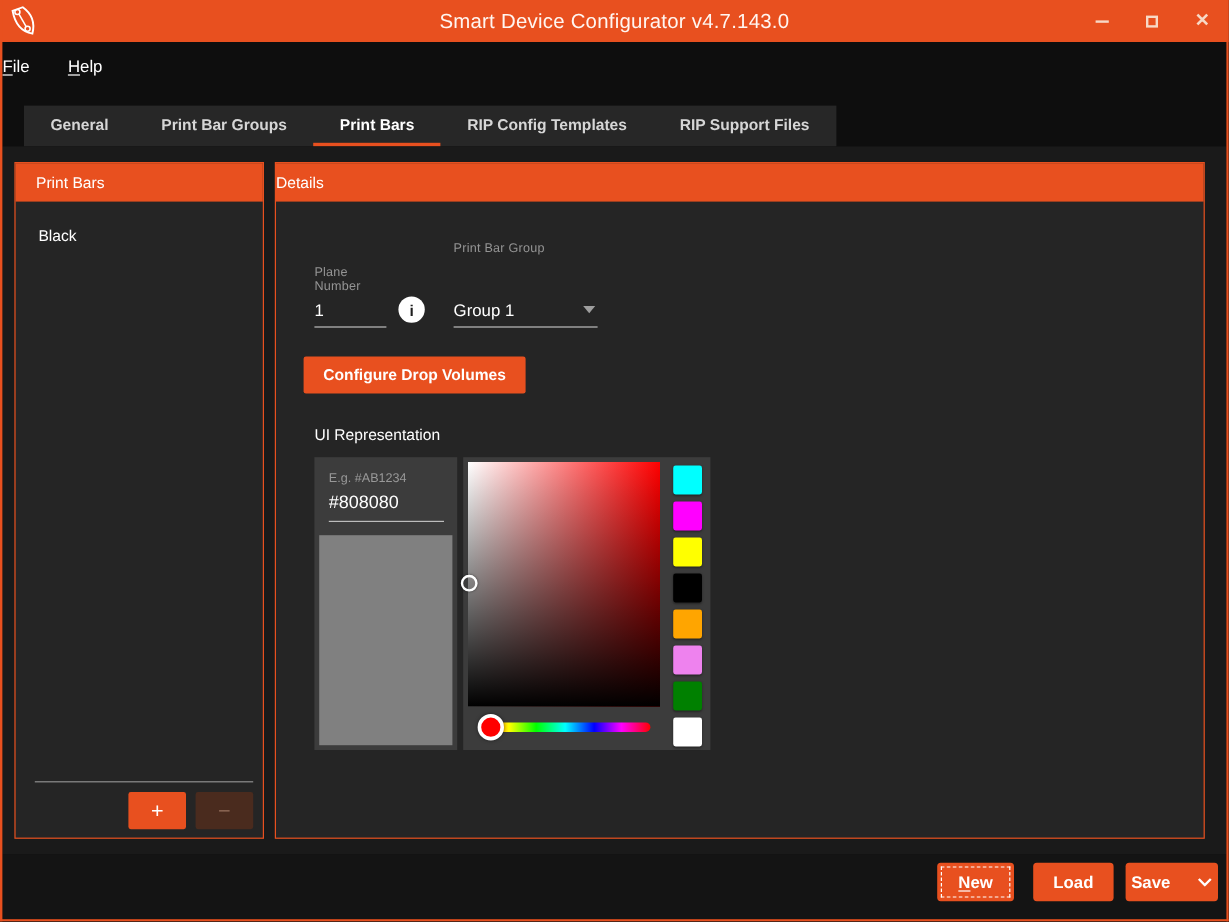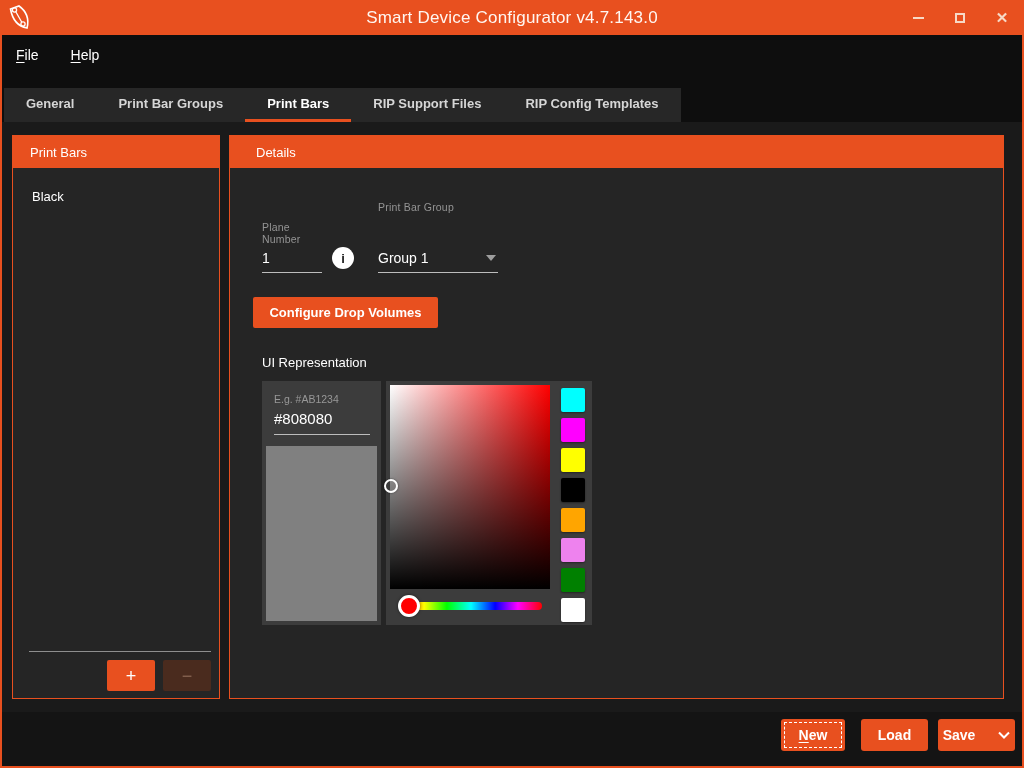--- a/index.html
+++ b/index.html
@@ -25,45 +25,45 @@
   .win-controls { position:absolute; right:8px; top:0; height:35px;
     display:flex; align-items:center; gap:14px; }
   .win-btn { width:28px; height:26px; display:flex; align-items:center;
     justify-content:center; color:#F7D9C6; cursor:pointer; }
   .min-glyph { width:11px; height:2px; background:#F7D9C6; }
   .max-glyph { width:10px; height:10px; border:2px solid #F7D9C6; }
   .close-glyph { font-size:15px; line-height:1; color:#F7D9C6; font-weight:bold; }
 
   
   .menubar { position:absolute; top:35px; left:2px; width:1020px; height:40px;
-    background:#0E0E0E; display:flex; align-items:center; padding-left:14px; gap:32px; }
+    background:#0E0E0E; display:flex; align-items:center; gap:32px; }
   .menu-item { font-size:14px; color:#fff; cursor:pointer; }
   .menu-item .accel-u { text-decoration:underline; text-underline-offset:2px; }
 
   
-  .tabstrip { position:absolute; top:88px; left:4px; height:34px;
+  .tabstrip { position:absolute; top:88px; left:20px; height:34px;
     background:#272727; display:inline-flex; }
   .tab { padding:0 22px; line-height:32px; font-size:13px; font-weight:bold;
     color:#D6D6D6; cursor:pointer; border-bottom:3px solid transparent; }
   .tab.active { color:#FFFFFF; border-bottom:3px solid #E8501F; }
 
   
   .content-bg { position:absolute; top:122px; left:2px; width:1020px; height:590px;
     background:#1A1A1A; }
   .bottom-bar { position:absolute; top:712px; left:2px; width:1020px; height:54px;
     background:#141414; }
 
   
   .panel { position:absolute; background:#252525; border:1px solid #E8501F; }
   .panel-header { height:32px; background:#E8501F; display:flex; align-items:center;
     font-size:13px; color:#fff; }
   .left-panel { left:12px; top:135px; width:208px; height:564px; }
   .left-panel .panel-header { padding-left:17px; }
   .details-panel { left:229px; top:135px; width:775px; height:564px; }
-  .details-panel .panel-header { padding-left:26px; }
+  .details-panel .panel-header { padding-left:0; }
 
   .printbar-list { padding-top:17px; }
   .printbar-item { padding:4px 0 4px 19px; font-size:13px; color:#fff; cursor:pointer; }
 
   .left-panel-footer { position:absolute; bottom:0; left:0; width:100%; }
   .list-divider { border-top:1px solid #8E8E8E; margin:0 8px 0 16px; }
   .list-btn-row { display:flex; justify-content:flex-end; gap:8px; padding:8px 8px 7px 0; }
   .sq-btn { width:48px; height:31px; border:none; border-radius:2px; font-size:18px;
     line-height:1; display:flex; align-items:center; justify-content:center; cursor:pointer; }
   .add-btn { background:#E8501F; color:#fff; }
@@ -159,22 +159,22 @@
 
 <div class="menubar">
   <span class="menu-item"><span class="accel-u">F</span><span>ile</span></span>
   <span class="menu-item"><span class="accel-u">H</span><span>elp</span></span>
 </div>
 
 <div class="tabstrip">
   <div class="tab">General</div>
   <div class="tab">Print Bar Groups</div>
   <div class="tab active">Print Bars</div>
+  <div class="tab">RIP Config Templates</div>
   <div class="tab">RIP Support Files</div>
-  <div class="tab">RIP Config Templates</div>
 </div>
 
 <div class="content-bg"></div>
 <div class="bottom-bar"></div>
 
 <div class="panel left-panel">
   <div class="panel-header">Print Bars</div>
   <div class="printbar-list">
     <div class="printbar-item">Black</div>
   </div>

